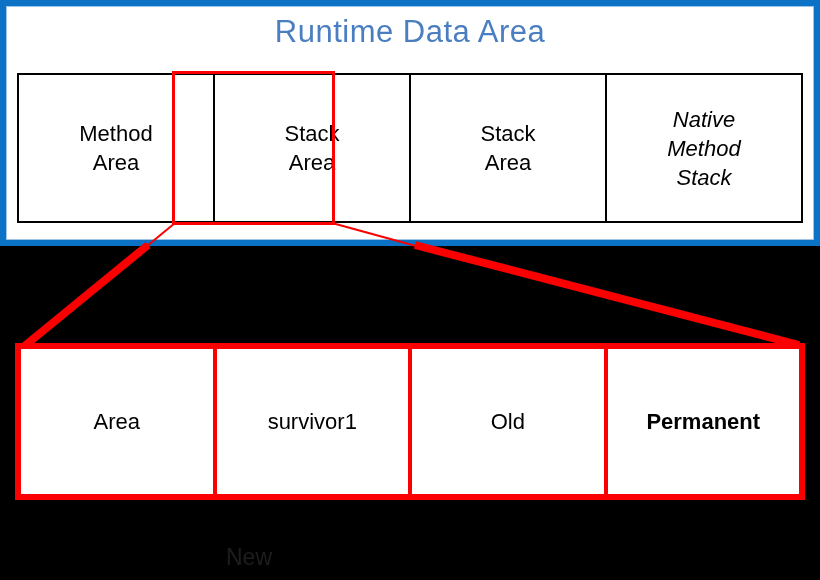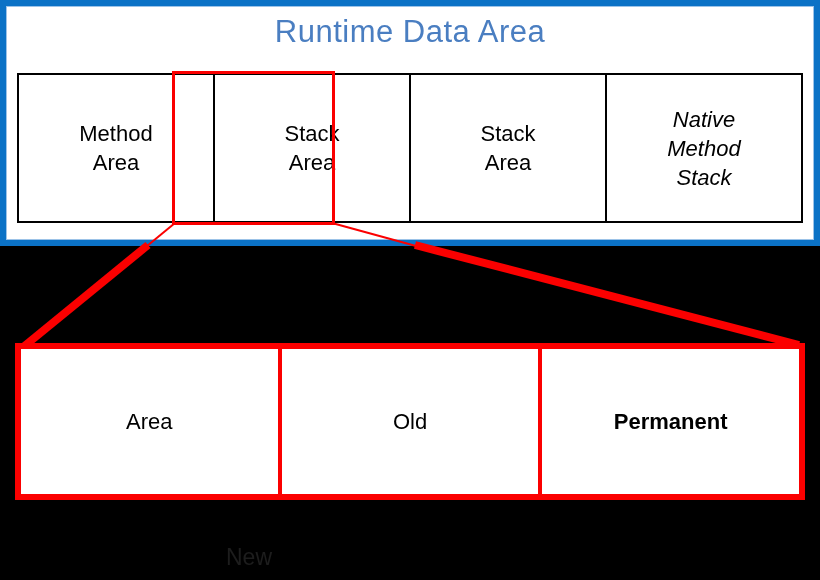--- a/index.html
+++ b/index.html
@@ -123,19 +123,20 @@
 
   <svg class="connector-svg" viewBox="0 0 820 580" xmlns="http://www.w3.org/2000/svg">
     <line x1="175" y1="223" x2="147" y2="246" stroke-width="2"></line>
     <line x1="148" y1="245" x2="22" y2="348" stroke-width="8"></line>
     <line x1="332" y1="223" x2="416" y2="246" stroke-width="2"></line>
     <line x1="415" y1="245" x2="799" y2="345" stroke-width="8"></line>
   </svg>
 
   <div class="heap-row">
     <div class="heap-cell">Area</div>
+    <div class="heap-cell">survivor1</div>
     <div class="heap-cell">Old</div>
     <div class="heap-cell">Permanent</div>
   </div>
 
   <div class="generation-label">New</div>
 
 </div>
 
 </body></html>

